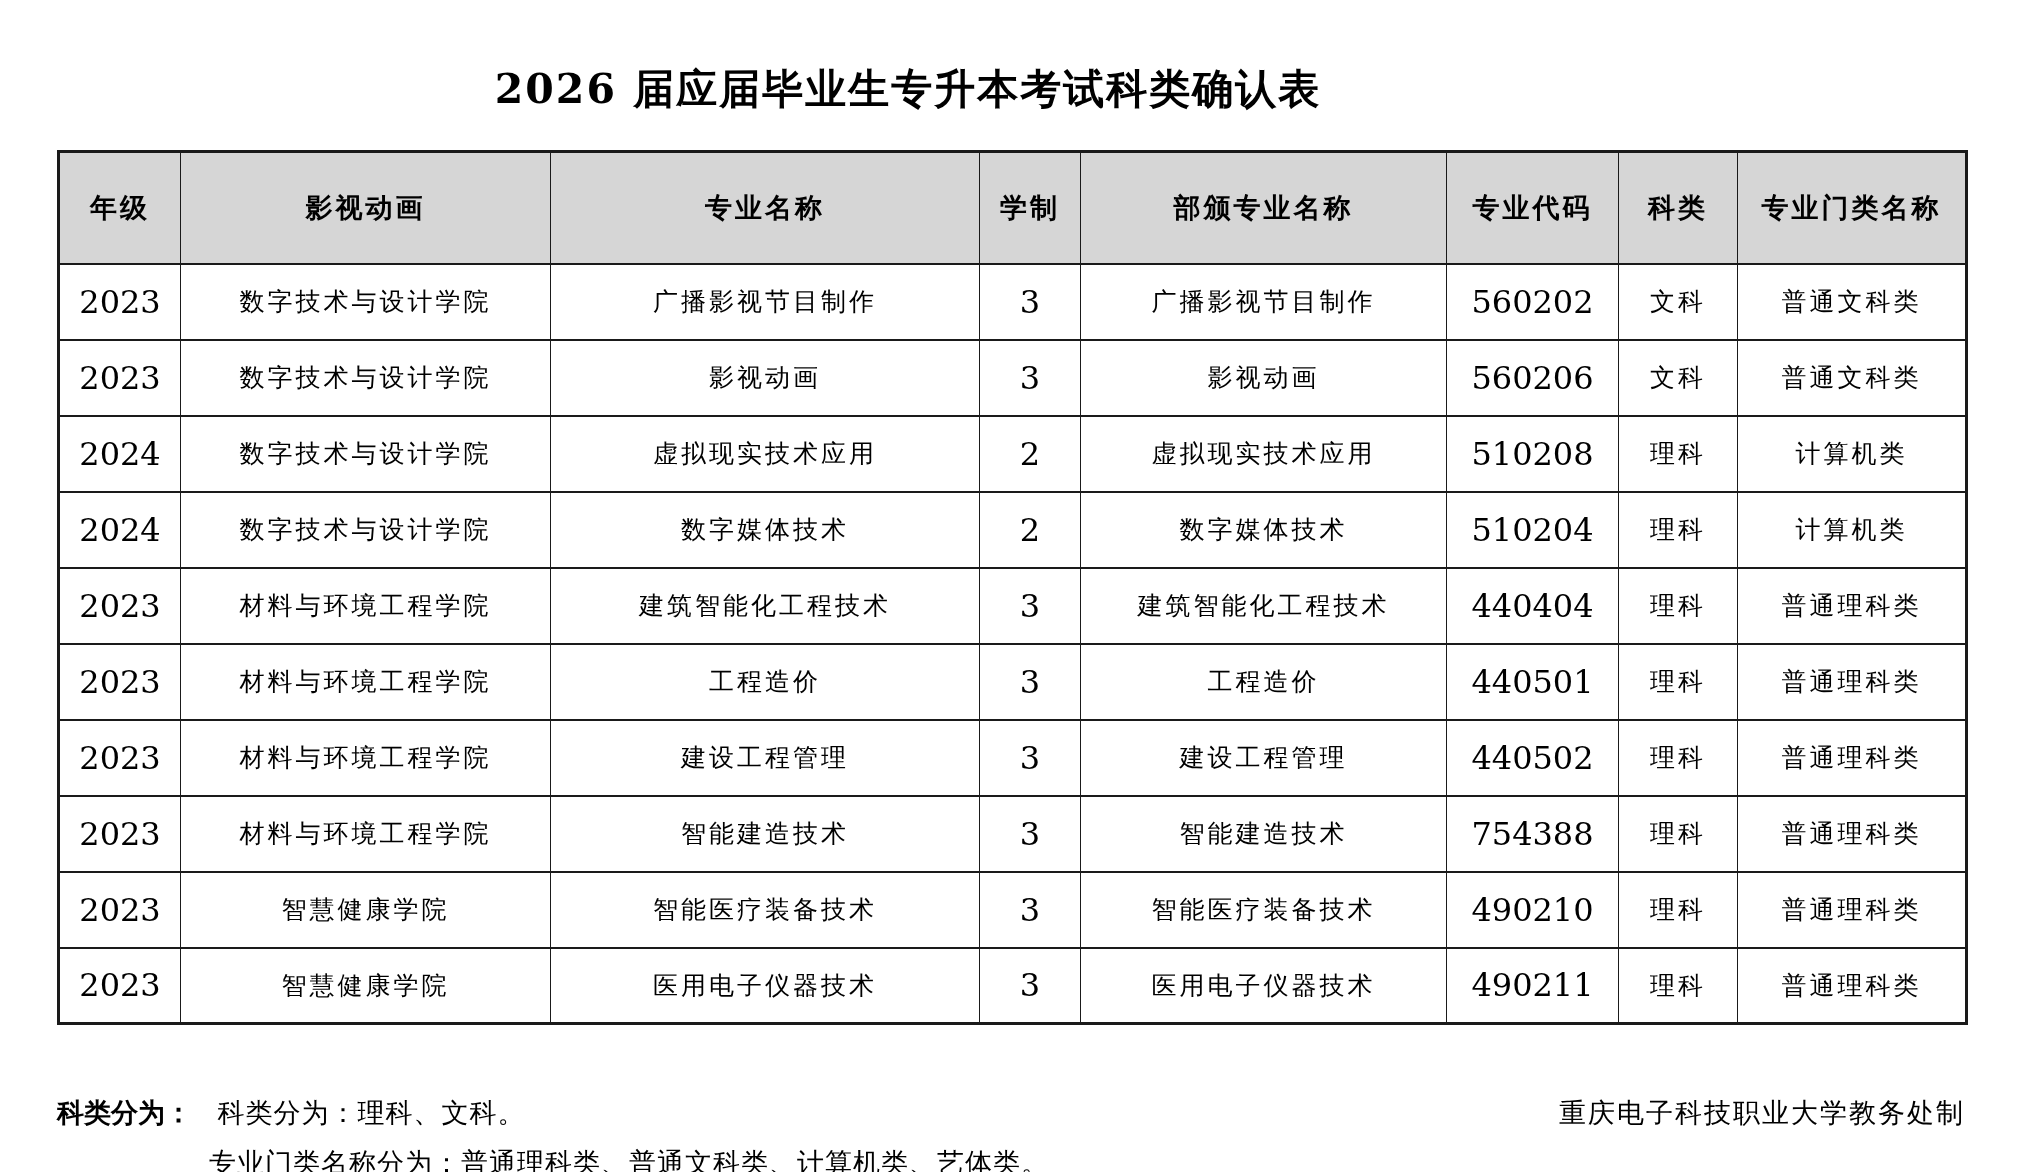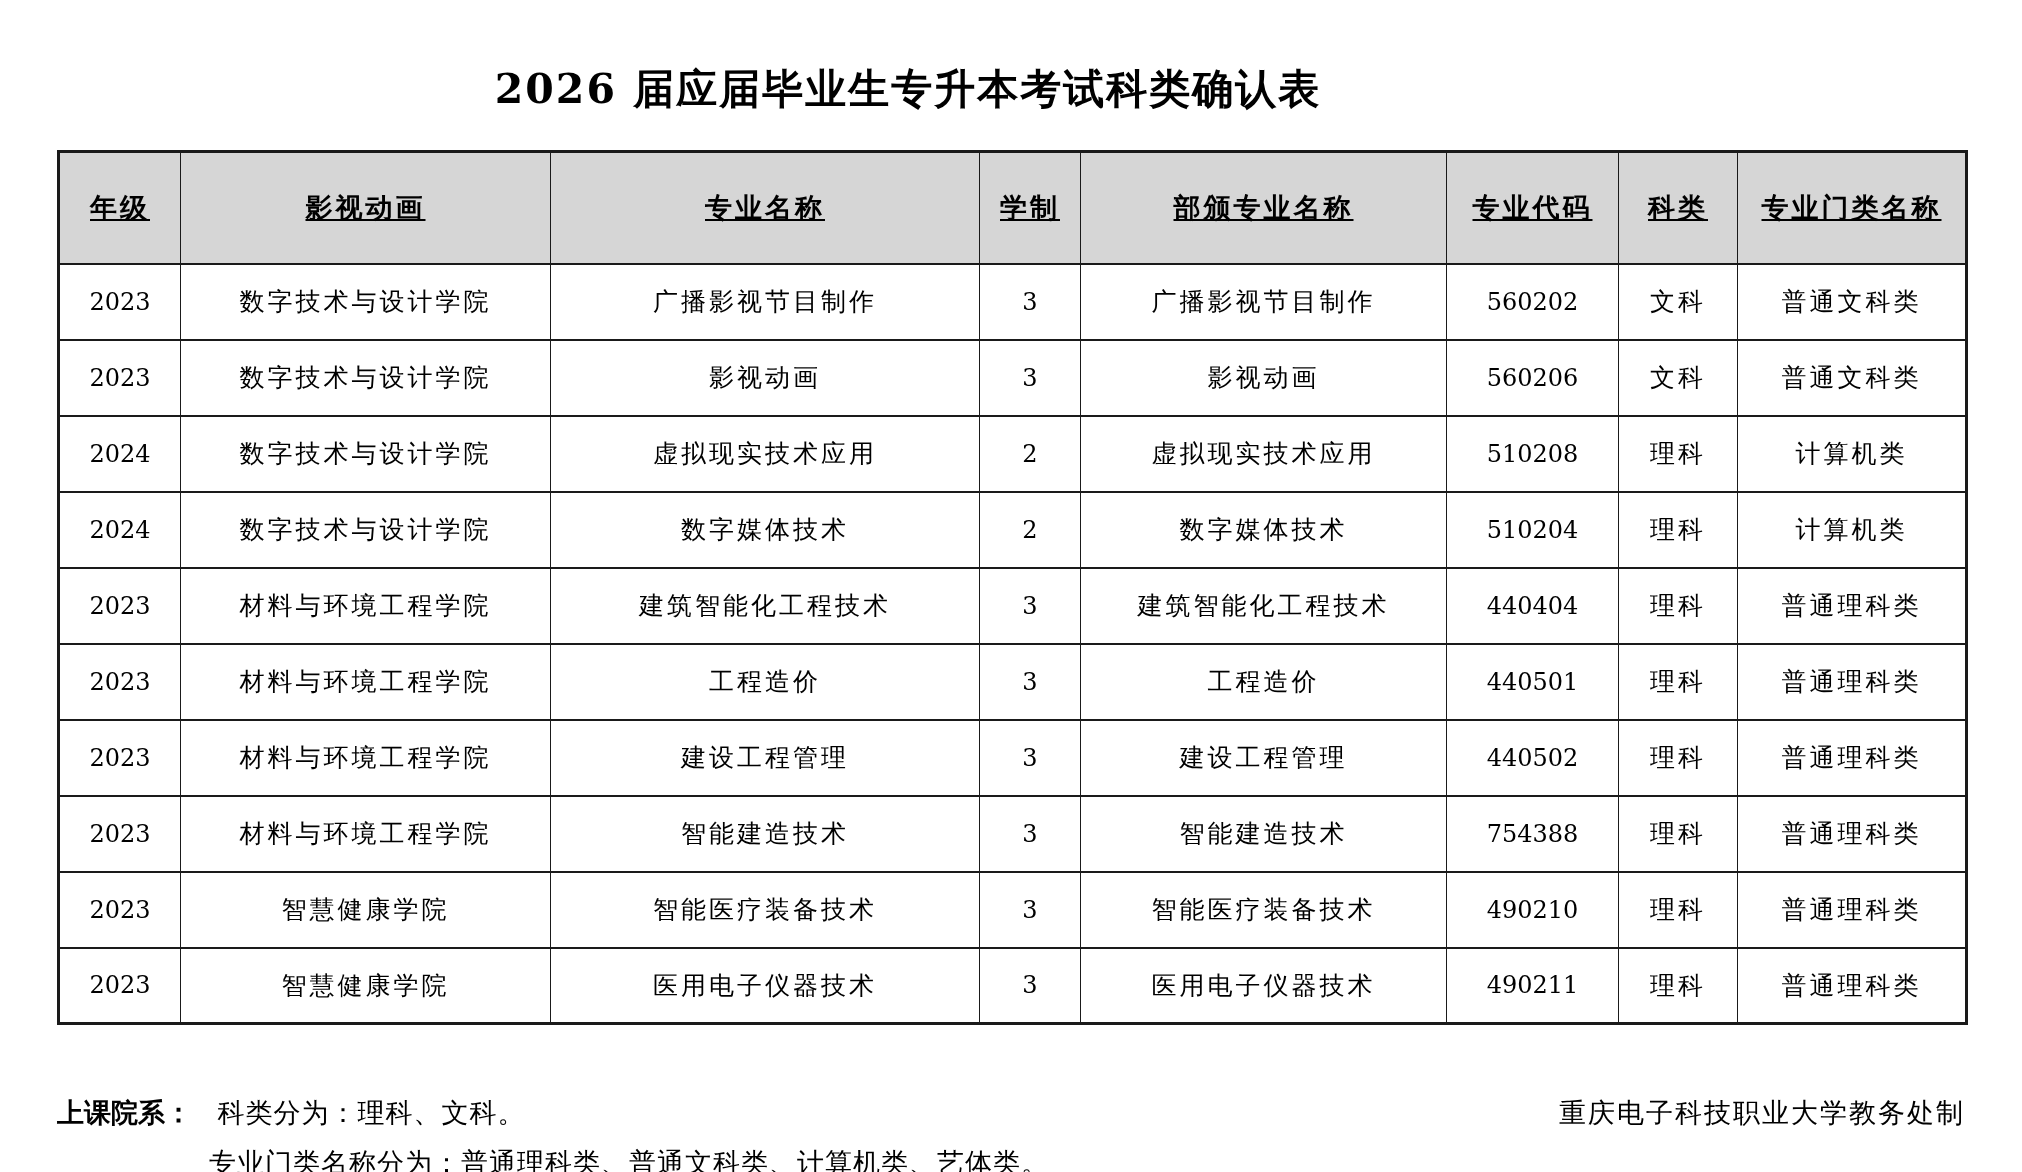--- a/index.html
+++ b/index.html
@@ -31,29 +31,29 @@
   .doc-table th,.doc-table td{
     border:1px solid var(--border);
     border-top-width:2px;border-bottom-width:2px;
     text-align:center;vertical-align:middle;
     padding:0 4px;
     overflow:hidden;
   }
   .doc-table thead th{
     height:112px;
     background:var(--header-bg);
-    font-size:27px;font-weight:bold;letter-spacing:3px;text-decoration:underline;
+    font-size:27px;font-weight:bold;letter-spacing:3px;
   }
   .doc-table tbody td{
     height:76px;
     font-size:25px;letter-spacing:3px;
   }
   .doc-table tbody td.num{
     letter-spacing:0;
-    font-size:24px;
+    font-size:32px;
   }
   .notes{
     position:absolute;left:57px;top:1088px;width:1908px;
     font-size:27px;
   }
   .notes-row{line-height:50px;white-space:nowrap;}
   .notes-label{
     display:inline-block;min-width:152px;
     font-family:"DejaVu Sans","Liberation Sans",sans-serif;
     font-weight:bold;font-size:27px;
@@ -193,21 +193,21 @@
           <td>医用电子仪器技术</td>
           <td class="num">490211</td>
           <td>理科</td>
           <td>普通理科类</td>
         </tr>
       </tbody>
   </table>
 
   <div class="notes">
     <div class="notes-row">
-      <span class="notes-label">上课院系：</span>
+      <span class="notes-label">科类分为：</span>
       <span class="notes-line">科类分为：理科、文科。</span>
       <span class="notes-issuer">重庆电子科技职业大学教务处制</span>
     </div>
     <div class="notes-row second">
       <span class="notes-line">专业门类名称分为：普通理科类、普通文科类、计算机类、艺体类。</span>
     </div>
   </div>
 
 </div>
 

